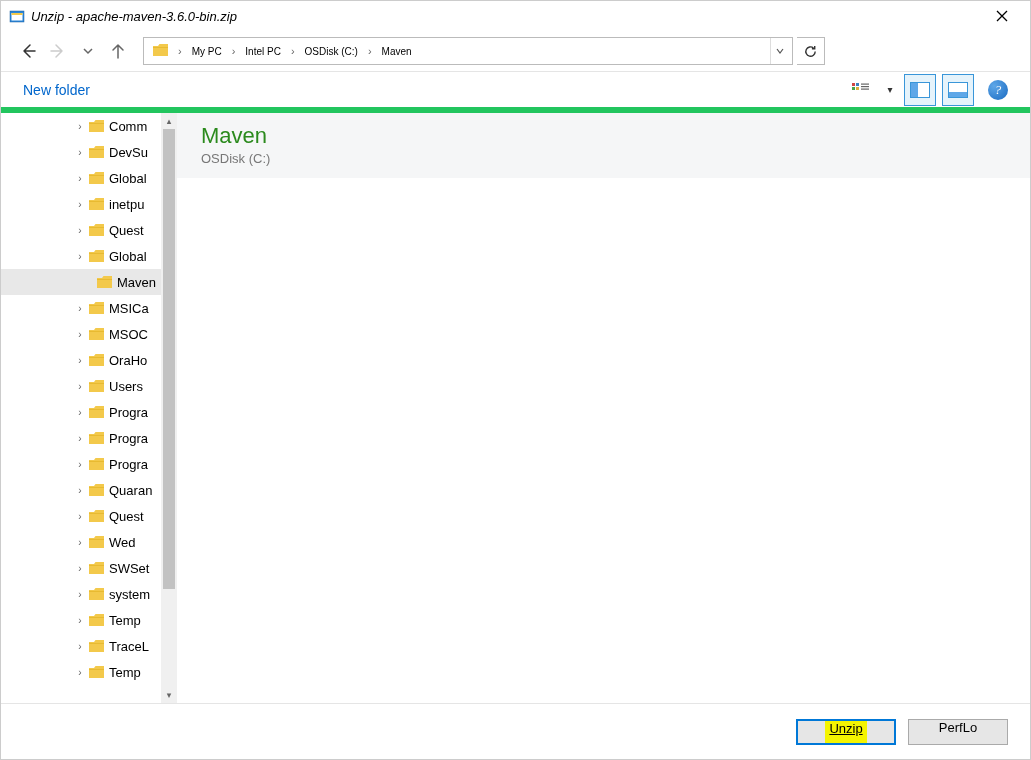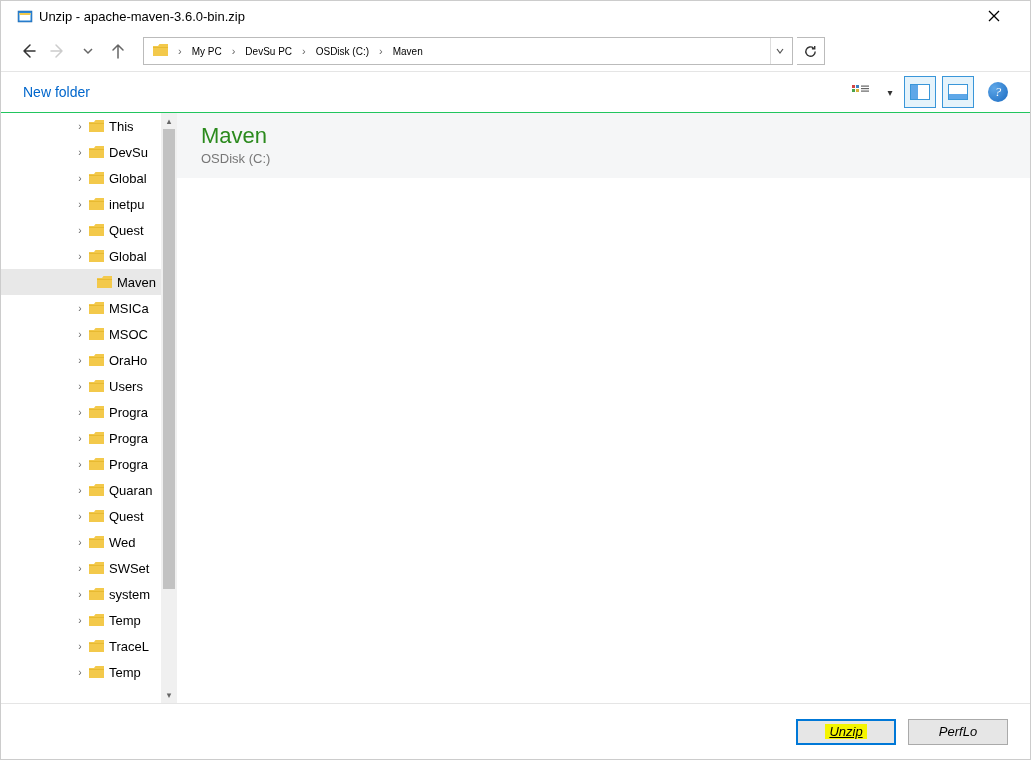--- a/index.html
+++ b/index.html
@@ -15,22 +15,23 @@
     display: flex;
     flex-direction: column;
     border: 1px solid #ccc;
   }
 
   
   .titlebar {
     height: 30px;
     display: flex;
     align-items: center;
-    padding: 0 16px;
+    padding: 0 8px;
     background: #fff;
+    font-style: italic;
   }
   .titlebar .app-icon {
     width: 16px; height: 16px;
     margin-right: 6px;
     display: flex; align-items: center; justify-content: center;
   }
   .titlebar .title-text {
     flex: 1;
     font-size: 13px;
   }
@@ -98,21 +99,21 @@
     border: 1px solid #bbb;
     border-left: none;
     display: flex; align-items: center; justify-content: center;
     color: #333;
   }
 
   
   .cmdbar {
     height: 42px;
     border-top: 1px solid #e5e5e5;
-    border-bottom: 1px solid #22c55e;
+    border-bottom: 6px solid #22c55e;
     display: flex;
     align-items: center;
     padding: 0 22px 0 22px;
     background: #fff;
   }
   .cmdbar .new-folder {
     color: #0066cc;
     font-size: 14px;
   }
   .cmdbar .right {
@@ -242,23 +243,22 @@
     gap: 12px;
     border-top: 1px solid #e5e5e5;
     background: #fff;
   }
   .btn {
     min-width: 100px;
     height: 26px;
     border: 1px solid #aaa;
     background: #e6e6e6;
     font-size: 13px;
-    display: flex; align-items: center; justify-content: center;
+    display: flex; justify-content: center;
     cursor: pointer;
-    font-style: italic;
   }
   .btn.primary {
     border: 2px solid #0078d7;
   }
   .btn.primary .hl {
     background: #f4f400;
     padding: 0 4px;
     text-decoration: underline;
   }
 </style>
@@ -305,21 +305,21 @@
   <div class="breadcrumb">
     <span class="bc-icon">
       <svg width="16" height="14" viewBox="0 0 16 14">
           <path d="M0 2 L5 2 L6.5 0 L15 0 L15 12 L0 12 Z" fill="#f3c94b"></path>
           <path d="M0 3.5 H15" stroke="#e0b020" stroke-width="0.6"></path>
         </svg>
     </span>
     <span class="bc-chev">›</span>
     <span class="bc-seg">My PC</span>
     <span class="bc-chev">›</span>
-    <span class="bc-seg">DevSu PC</span>
+    <span class="bc-seg">Intel PC</span>
     <span class="bc-chev">›</span>
     <span class="bc-seg">OSDisk (C:)</span>
     <span class="bc-chev">›</span>
     <span class="bc-seg">Maven</span>
     <span class="spacer"></span>
     <span class="bc-drop">
       <svg width="10" height="10" viewBox="0 0 10 10">
           <path d="M2 3 L5 7 L8 3" stroke="#555" stroke-width="1.2" fill="none"></path>
         </svg>
     </span>
@@ -368,21 +368,21 @@
     <div class="tree-inner" id="tree-inner">
         <div class="tree-item">
           <span class="indent"></span>
           <span class="expander">›</span>
           <span class="folder-icon-sm">
             <svg width="16" height="14" viewBox="0 0 16 14">
               <path d="M0 3 L5 3 L6.5 1 L15 1 L15 13 L0 13 Z" fill="#f3c94b"></path>
               <path d="M0 4.5 H15" stroke="#e0b020" stroke-width="0.6"></path>
             </svg>
           </span>
-          <span>This</span>
+          <span>Comm</span>
         </div>
         <div class="tree-item">
           <span class="indent"></span>
           <span class="expander">›</span>
           <span class="folder-icon-sm">
             <svg width="16" height="14" viewBox="0 0 16 14">
               <path d="M0 3 L5 3 L6.5 1 L15 1 L15 13 L0 13 Z" fill="#f3c94b"></path>
               <path d="M0 4.5 H15" stroke="#e0b020" stroke-width="0.6"></path>
             </svg>
           </span>

